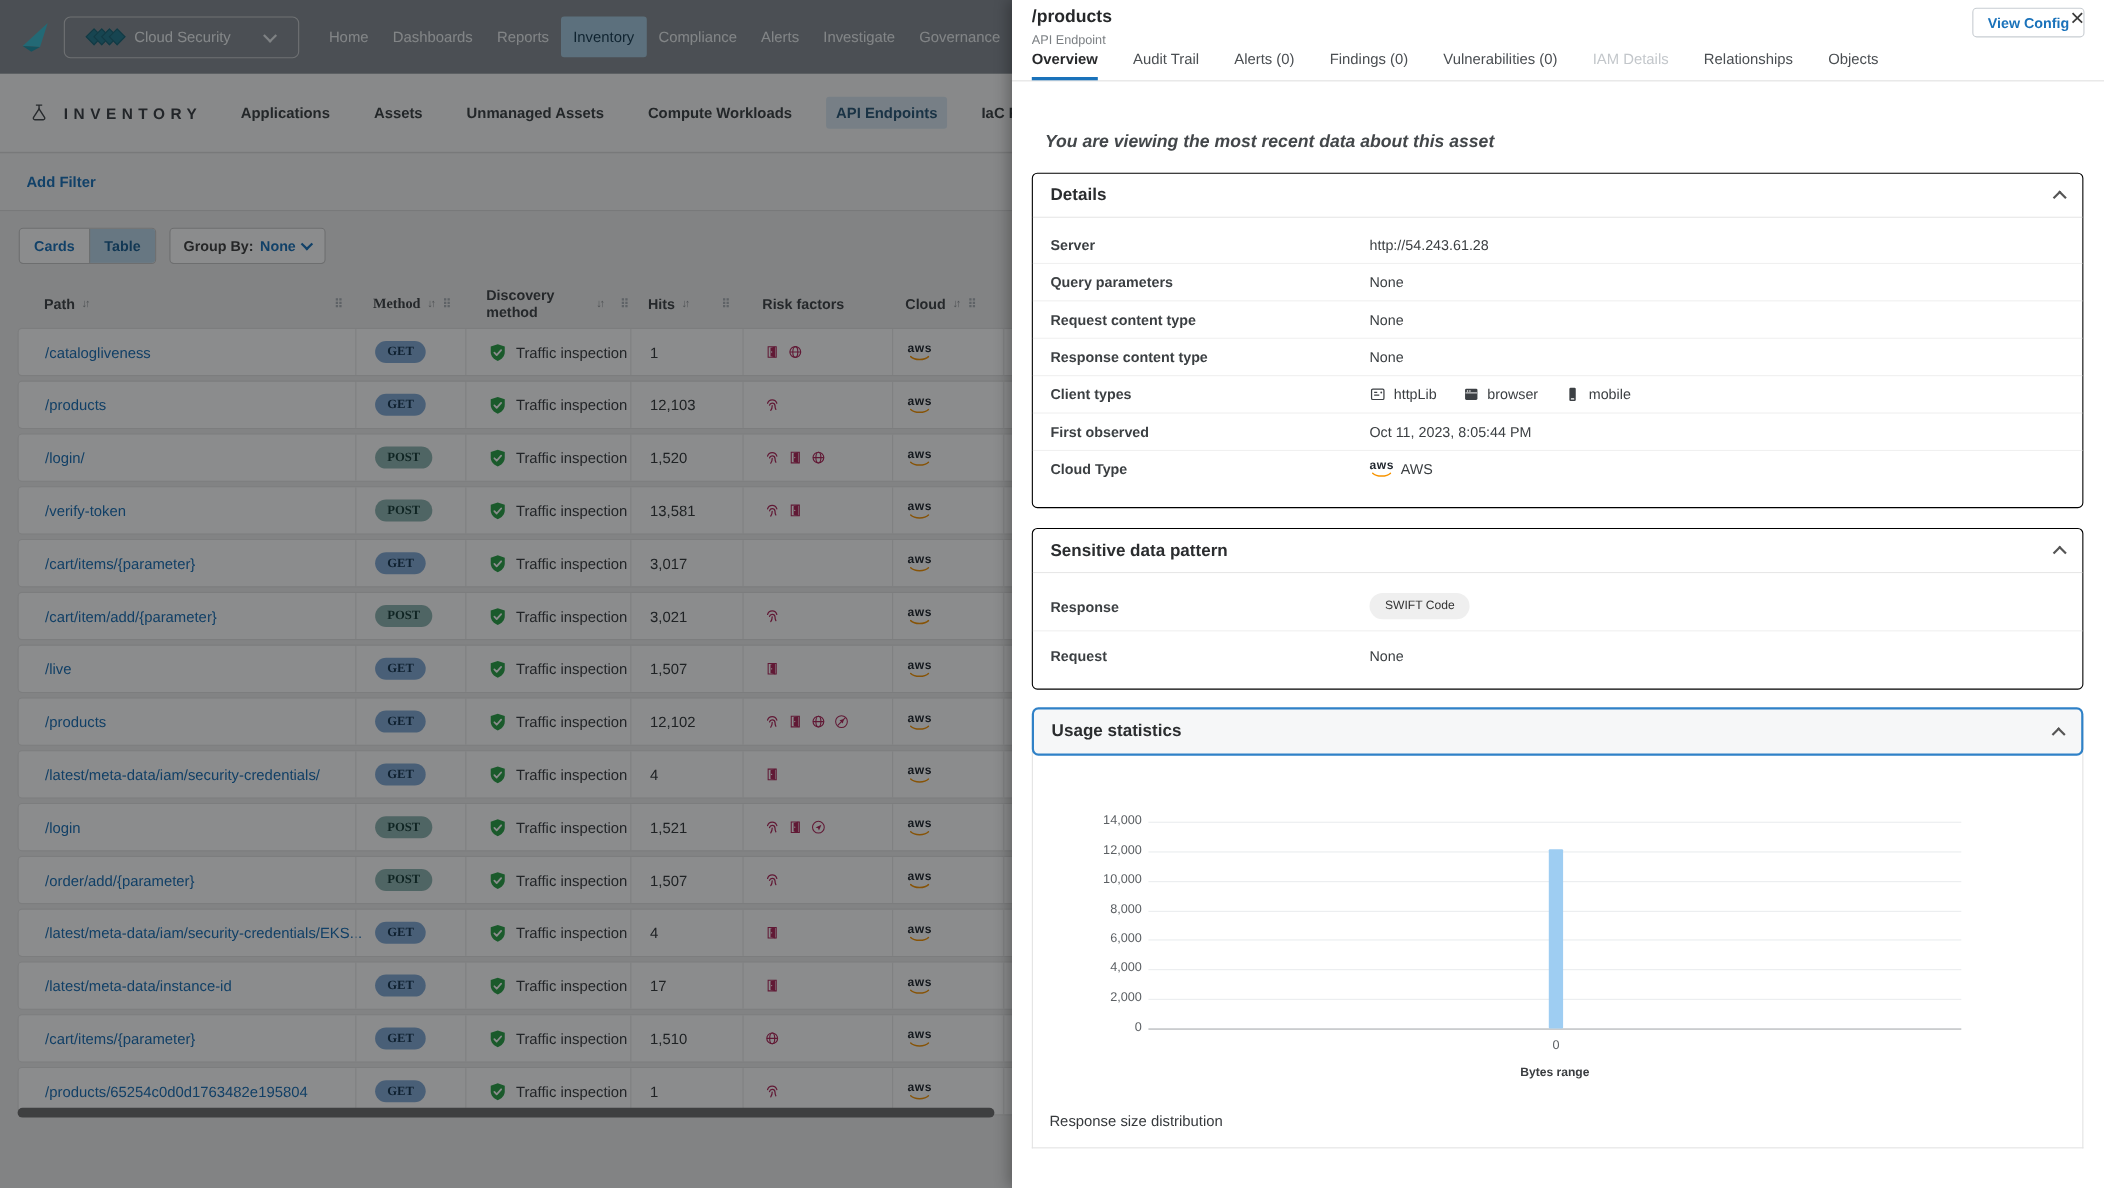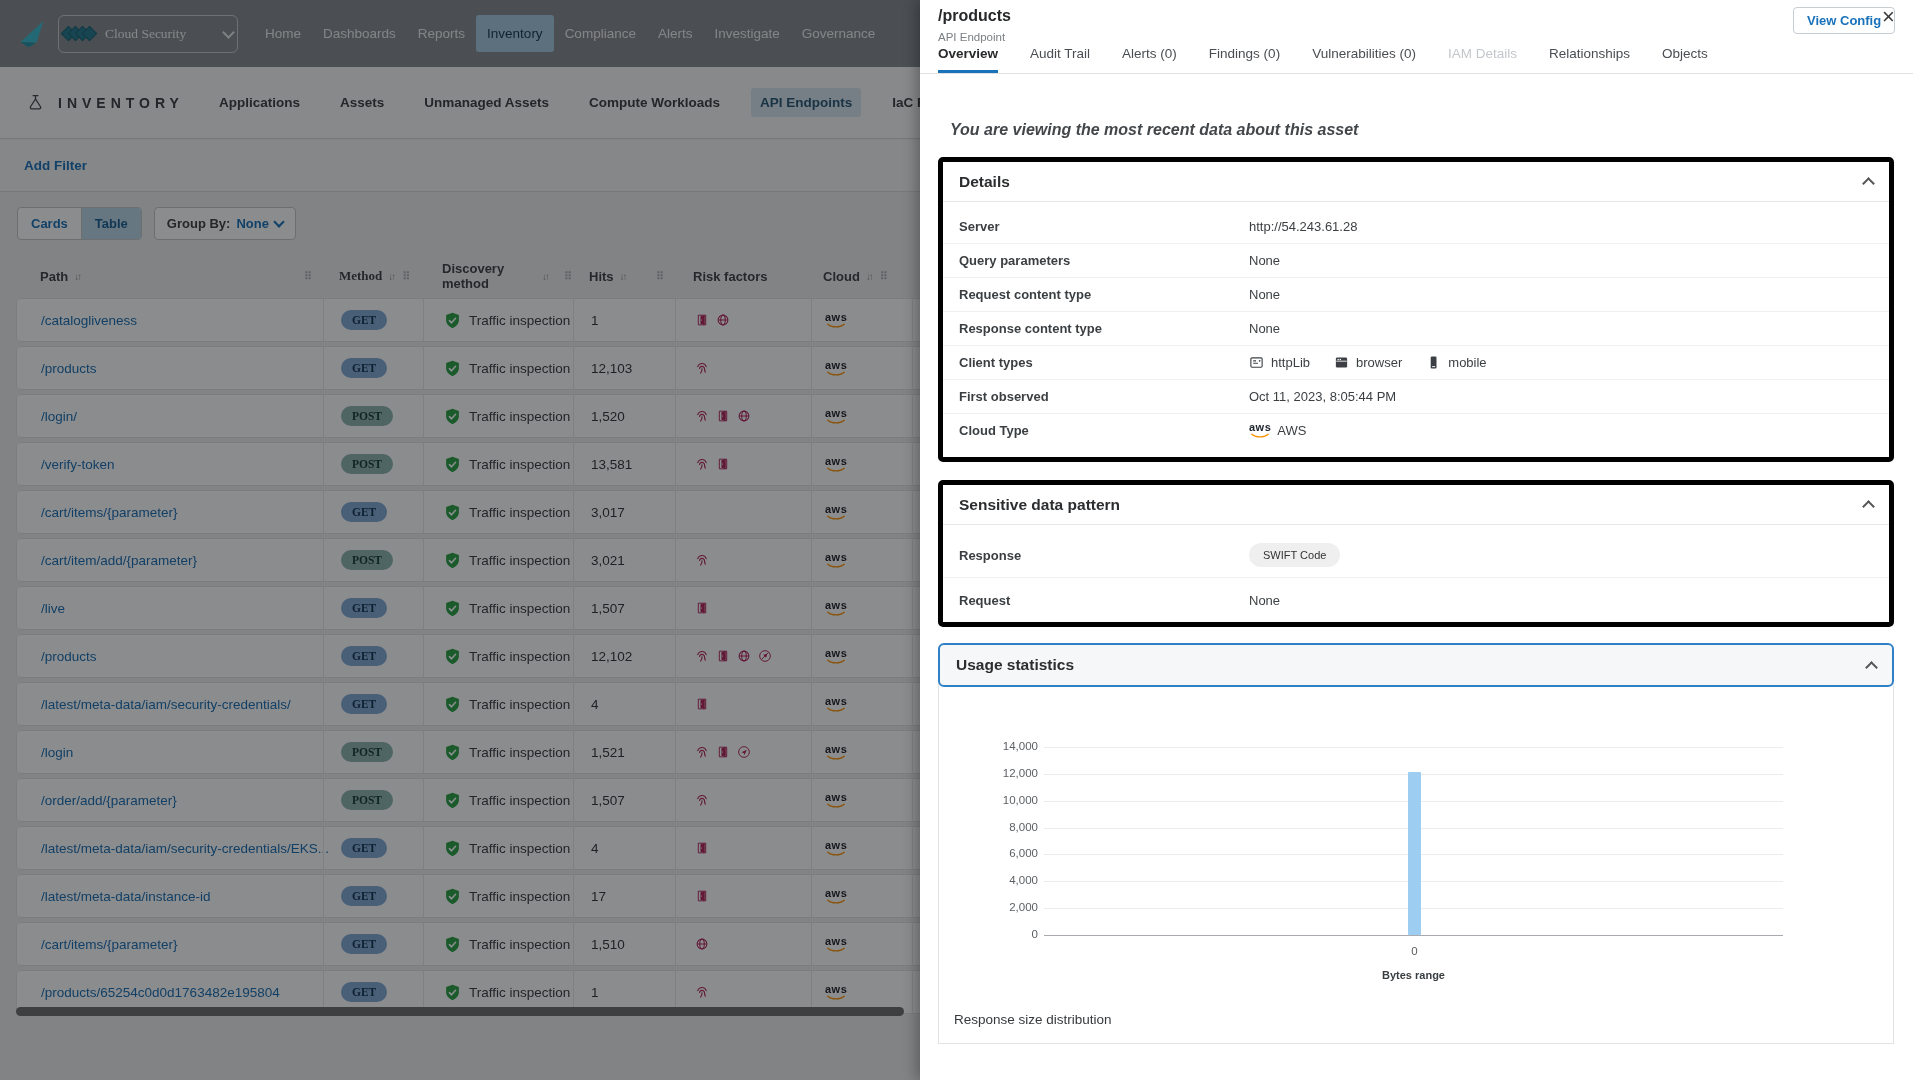--- a/index.html
+++ b/index.html
@@ -2,22 +2,22 @@
 <html><head>
 <meta charset="utf-8">
 <style>
   html,body{margin:0;padding:0;background:#fff;}
   .app{position:relative;width:1913px;height:1080px;overflow:hidden;background:#efefef;
        font-family:"Liberation Sans",sans-serif;-webkit-font-smoothing:antialiased;}
   
   .topnav{position:absolute;left:0;top:0;width:100%;height:67px;background:#878d93;
           display:flex;align-items:center;box-sizing:border-box;padding-left:18px;z-index:1;}
   .logo{width:28px;height:32px;margin-right:12px;display:flex;align-items:center;cursor:pointer;}
-  .workspace{display:flex;align-items:center;gap:8px;height:36px;padding:0 4px;border:1px solid rgba(255,255,255,.55);
-             border-radius:6px;margin-right:16px;min-width:170px;cursor:pointer;font-family:Liberation Serif, serif;}
+  .workspace{display:flex;align-items:center;gap:8px;height:36px;padding:0 21px;border:1px solid rgba(255,255,255,.55);
+             border-radius:6px;margin-right:16px;min-width:170px;cursor:pointer;}
   .dia{width:9px;height:9px;background:#257a8e;transform:rotate(45deg);margin-right:-4px;border:1px solid #1d6375;}
   .dias{display:flex;align-items:center;margin-right:6px;}
   .workspace .wlabel{color:#f2f5f7;font-size:13.5px;}
   .chev{display:inline-block;width:7px;height:7px;border-left:2px solid #e8ecef;border-top:2px solid #e8ecef;}
   .chev.down{transform:rotate(225deg);margin-top:-3px;margin-left:auto;}
   .navitems{display:flex;align-items:center;height:100%;}
   .navitem{color:#eef1f3;font-size:13.5px;padding:11px 11px;border-radius:3px;cursor:pointer;white-space:nowrap;}
   .navitem.active{background:#a6cbe0;color:#15384f;}
   
   .subnav{position:absolute;left:0;top:67px;width:920px;height:72px;background:#fafafa;border-bottom:1px solid #d9d9d9;
@@ -82,21 +82,21 @@
   .p-sub{position:absolute;left:18px;top:31px;font-size:11.5px;color:#7c8084;}
   .viewconfig{position:absolute;left:873px;top:7px;height:27px;padding:0 13px;border:1px solid #c8cdd2;border-radius:4px;
               background:#fff;color:#1a72ba;font-size:13px;font-weight:600;font-family:inherit;cursor:pointer;}
   .pclose{position:absolute;left:962px;top:6px;font-size:22px;color:#3a3a3a;cursor:pointer;line-height:1;}
   .ptabs{position:absolute;left:0;top:46px;width:100%;height:28px;border-bottom:1px solid #e0e0e0;
          display:flex;padding-left:18px;gap:32px;box-sizing:border-box;}
   .ptab{font-size:13.5px;color:#4a4e52;cursor:pointer;white-space:nowrap;padding-bottom:8px;}
   .ptab.active{color:#27292b;font-weight:600;border-bottom:3px solid #1a72ba;}
   .ptab.disabled{color:#c3c7cb;cursor:default;}
   .notice{position:absolute;left:30px;top:121px;font-size:16px;font-style:italic;color:#43474a;font-weight:bold;}
-  .card{position:absolute;left:18px;width:956px;background:#fff;border:5px solid #000000;border-radius:5px;box-sizing:border-box;}
+  .card{position:absolute;left:18px;width:956px;background:#fff;border:1px solid #000000;border-radius:5px;box-sizing:border-box;}
   .card-h{height:40px;border-bottom:1px solid #e7e7e7;display:flex;align-items:center;justify-content:space-between;
           padding:0 16px;box-sizing:border-box;}
   .card-h .ct{font-size:15.5px;font-weight:700;color:#2b2d2f;}
   .chev.up{border-color:#555;transform:rotate(45deg);margin-top:4px;cursor:pointer;}
   .frows{padding-top:8px;}
   .frow{display:flex;align-items:center;height:33px;padding:0 16px;border-bottom:1px solid #f0f0f0;}
   .frow:last-child{border-bottom:none;}
   .flabel{width:290px;font-size:13px;font-weight:600;color:#3b3f42;flex:none;}
   .fvalue{font-size:13px;color:#3b3f42;display:flex;align-items:center;gap:6px;}
   .clientchips{display:flex;align-items:center;gap:24px;}

